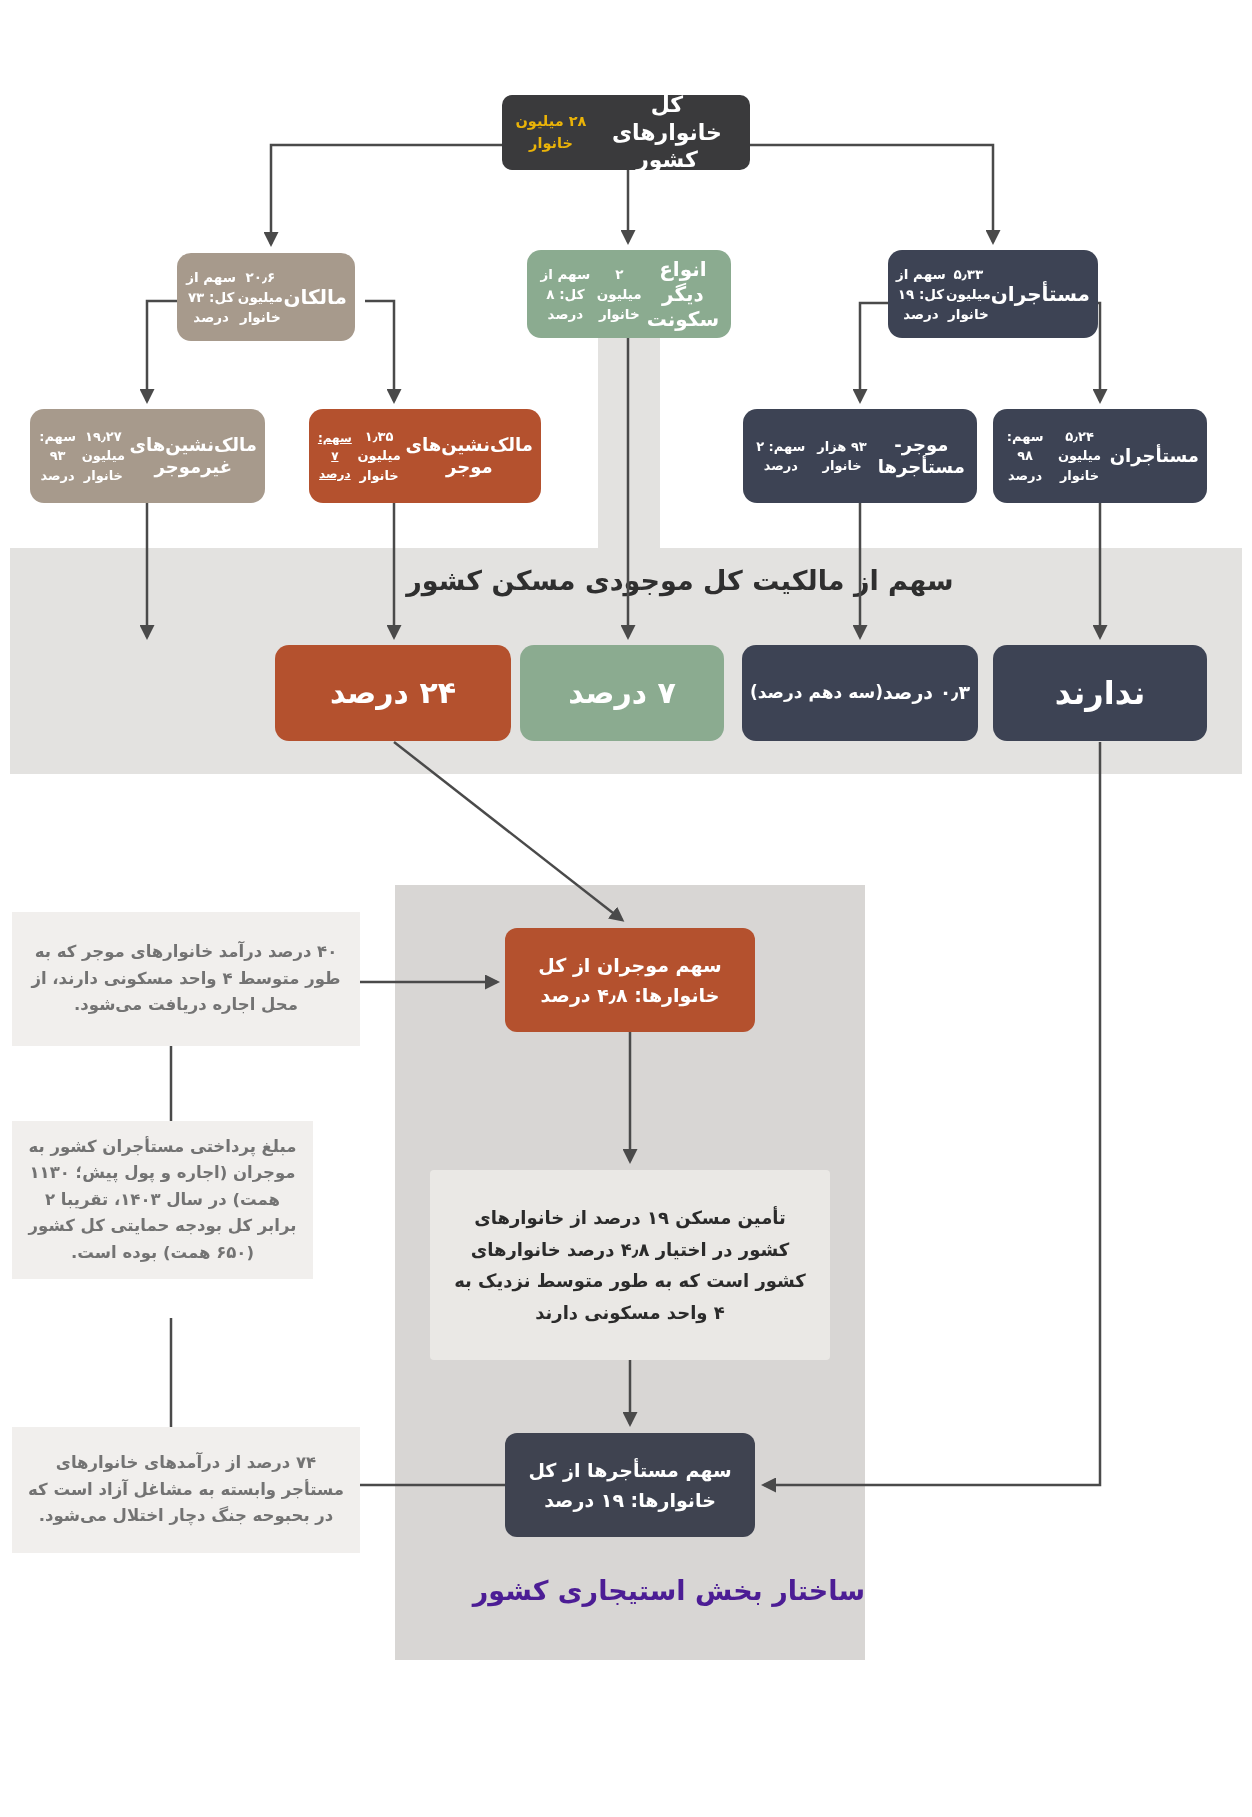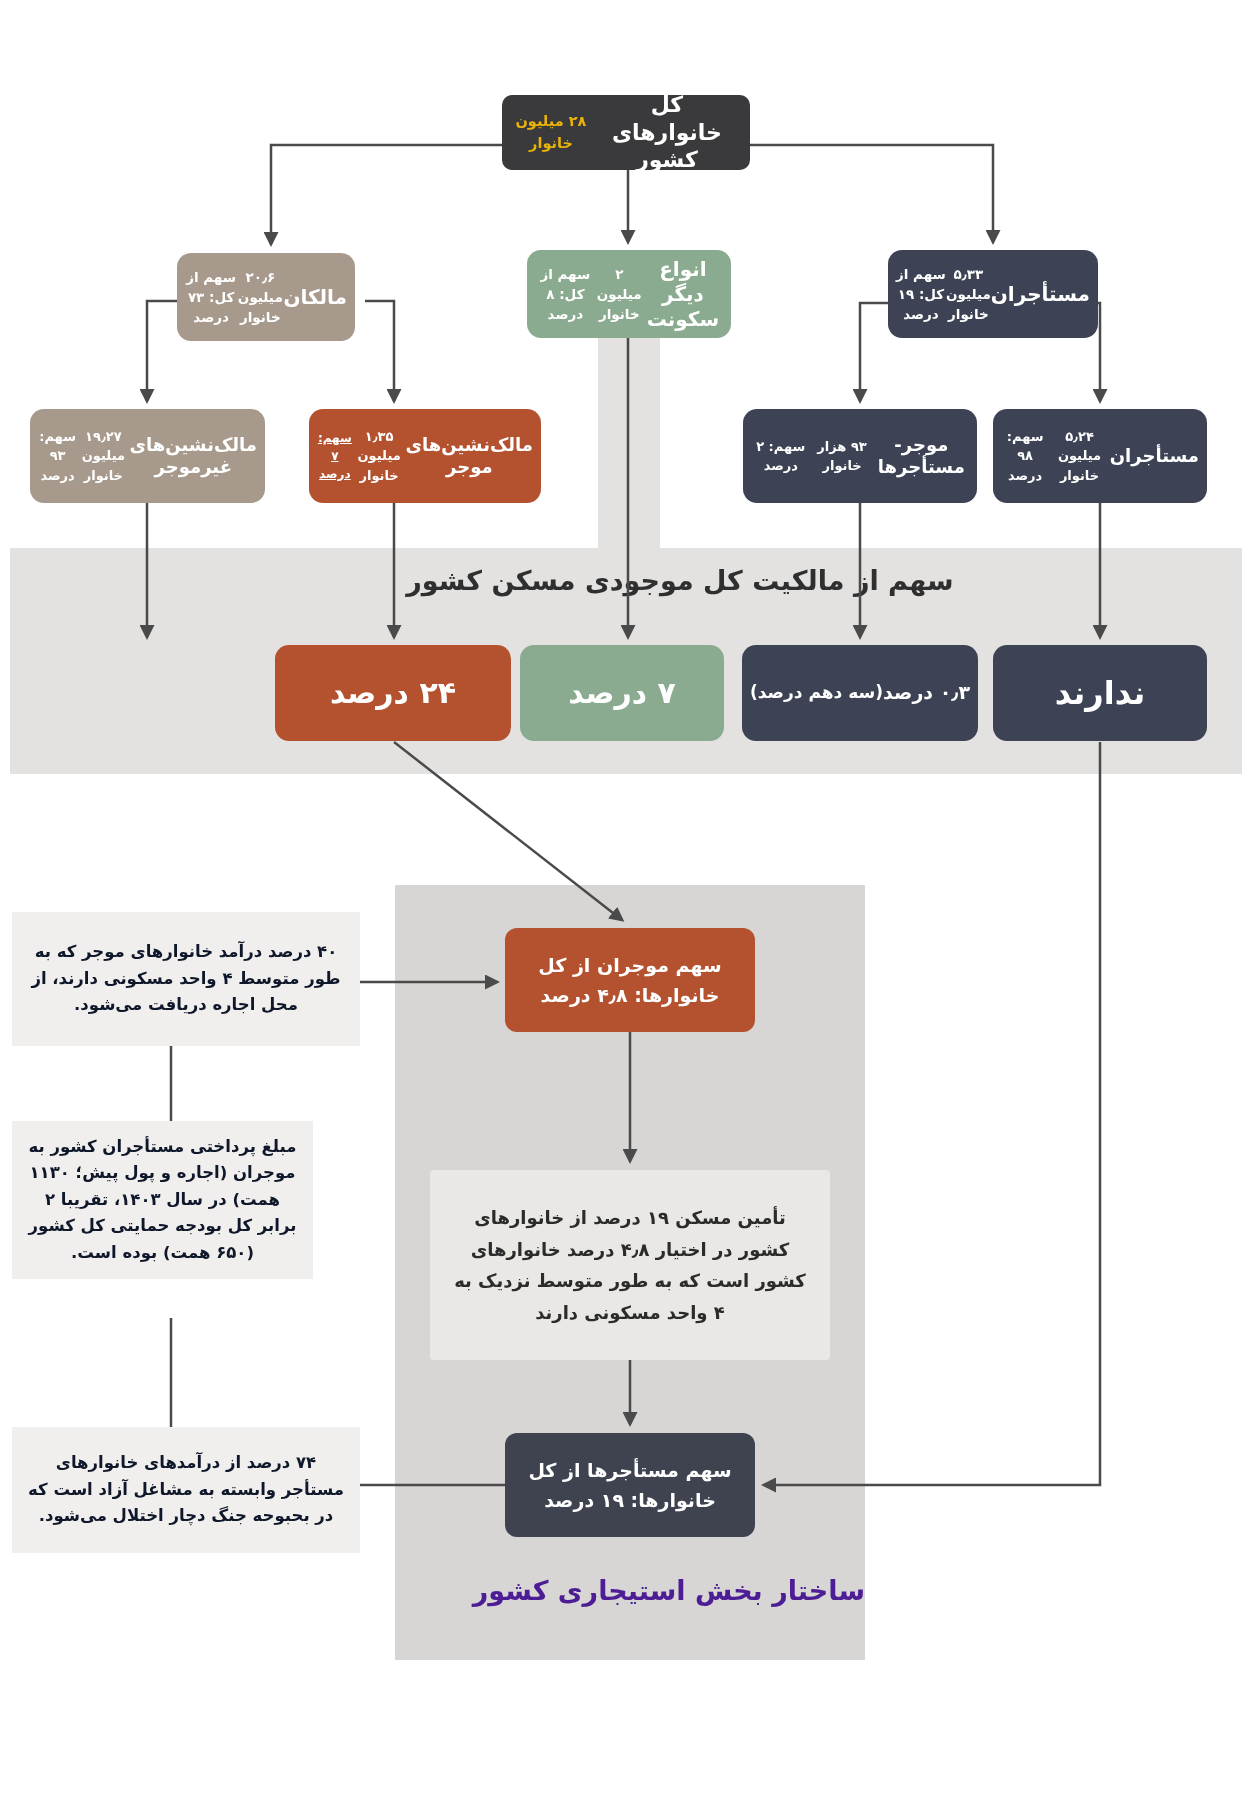--- a/index.html
+++ b/index.html
@@ -15,21 +15,21 @@
   .charcoal{background:#3a3a3c;}
   .taupe{background:#a79a8c;}
   .green{background:#8bab90;}
   .navy{background:#3d4354;}
   .orange{background:#b4512e;}
   .band{background:#e3e2e0;}
   .panel{background:#d8d6d4;}
   .lightnote{background:#f1efed;}
   .bandtitle{z-index:2;font-weight:bold;color:#2f2f2f;font-size:27px;text-align:center;line-height:1.3;}
   .pct{font-size:30px;font-weight:bold;letter-spacing:0;}
-  .annotation{z-index:4;color:#0f172a;font-size:16.5px;font-weight:bold;line-height:1.6;
+  .annotation{z-index:4;color:#737373;font-size:16.5px;font-weight:bold;line-height:1.6;
        display:flex;align-items:center;justify-content:center;text-align:center;padding:10px 14px;}
   .flowbox{font-size:19px;font-weight:bold;line-height:1.6;border-radius:12px;padding:10px 16px;}
   .notebox{z-index:4;background:#eae8e5;color:#2b2b2b;font-size:18px;font-weight:bold;line-height:1.75;
        display:flex;align-items:center;justify-content:center;text-align:center;padding:12px 18px;border-radius:4px;}
   .sectiontitle{z-index:4;font-size:27px;font-weight:bold;color:#4c1d95;}
   .sub-dim{color:#eab308;}
 </style>
 </head>
 <body>
 

